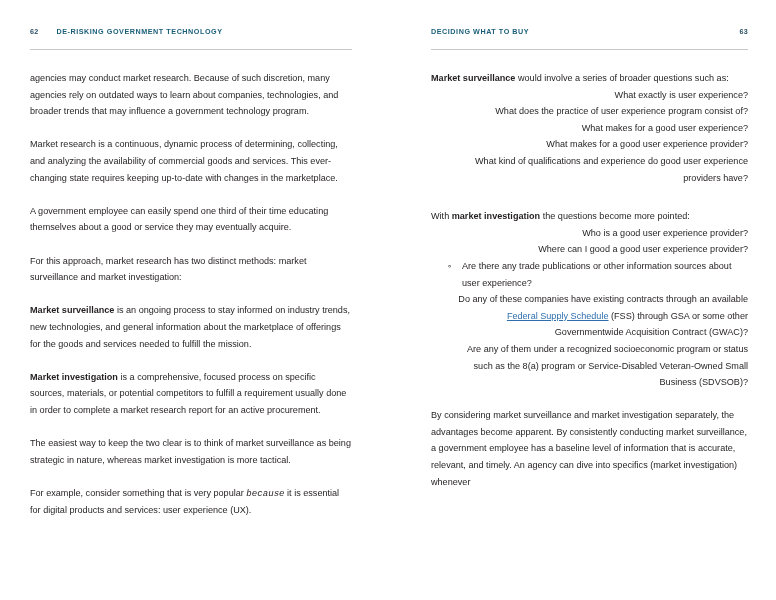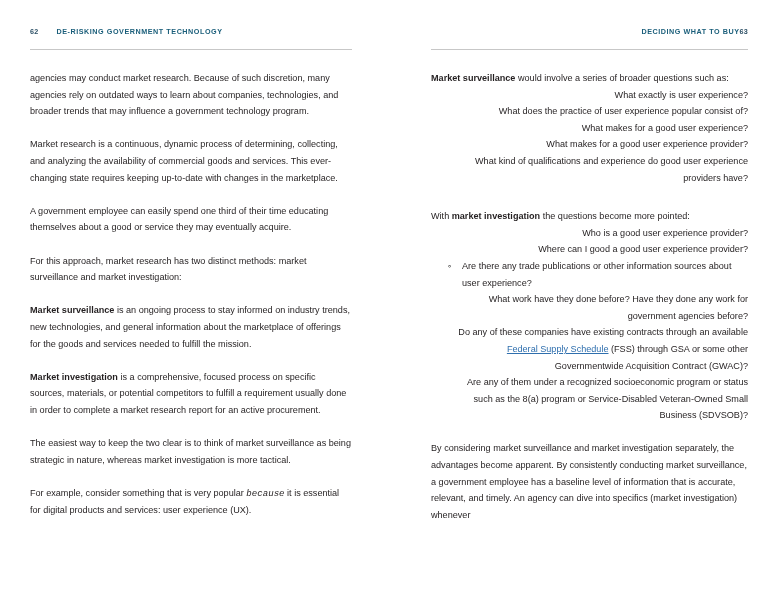--- a/index.html
+++ b/index.html
@@ -31,21 +31,21 @@
   .page-left  { width: 388px; padding: 28px 36px 0 30px; }
   .page-right { width: 388px; padding: 28px 28px 0 43px; }
 
   
   .runhead {
     display: flex;
     align-items: baseline;
     height: 14px;
   }
   .runhead-left  { justify-content: flex-start; }
-  .runhead-right { justify-content: flex-end; }
+  .runhead-right { justify-content: space-between; }
 
   .folio {
     font-size: 7.2px;
     font-weight: bold;
     color: #2d5066;
     letter-spacing: 0.2px;
     line-height: 1;
     flex: 0 0 auto;
   }
   .runtitle {
@@ -157,37 +157,36 @@
       <span class="runtitle">DECIDING WHAT TO BUY</span>
       <span class="folio">63</span>
     </div>
     <div class="rule"></div>
 
     <div class="col">
 
       <p class="body tight"><b>Market surveillance</b><span> would involve a series of broader questions such as:</span></p>
 
       <div class="q">What exactly is user experience?</div>
-      <div class="q">What does the practice of user experience popular consist of?</div>
+      <div class="q">What does the practice of user experience program consist of?</div>
       <div class="q">What makes for a good user experience?</div>
       <div class="q">What makes for a good user experience provider?</div>
       <div class="q">What kind of qualifications and experience do good user experience providers have?</div>
 
       <div class="gap-md"></div>
 
       <p class="body tight"><span>With </span><b>market investigation</b><span> the questions become more pointed:</span></p>
 
       <div class="q">Who is a good user experience provider?</div>
       <div class="q">Where can I good a good user experience provider?</div>
 
       <div class="subq"><span class="marker">◦</span></div>
 
       <div class="subq"><span class="marker">◦</span><span>Are there any trade publications or other information sources about user experience?</span></div>
 
-      <div class="q">What work have they done before? Have they done any work for government agencies before?</div>
 
       <div class="q"><span>Do any of these companies have existing contracts through an available </span><a class="inline-link" href="#">Federal Supply Schedule</a><span> (FSS) through GSA or some other Governmentwide Acquisition Contract (GWAC)?</span></div>
 
       <div class="q">Are any of them under a recognized socioeconomic program or status such as the 8(a) program or Service-Disabled Veteran-Owned Small Business (SDVSOB)?</div>
 
       <div class="gap-sm"></div>
 
       <p class="body tight">By considering market surveillance and market investigation separately, the advantages become apparent. By consistently conducting market surveillance, a government employee has a baseline level of information that is accurate, relevant, and timely. An agency can dive into specifics (market investigation) whenever</p>
 
     </div>

